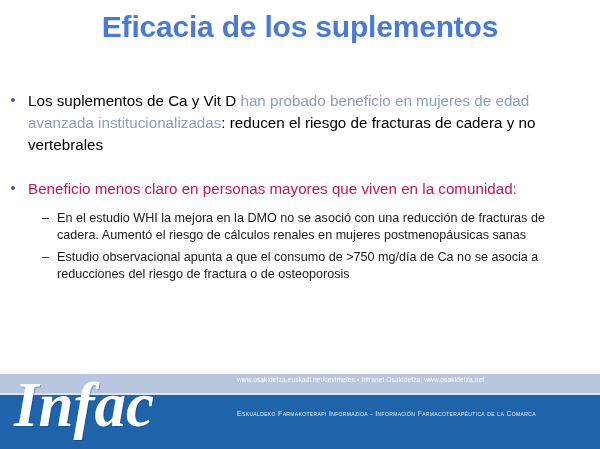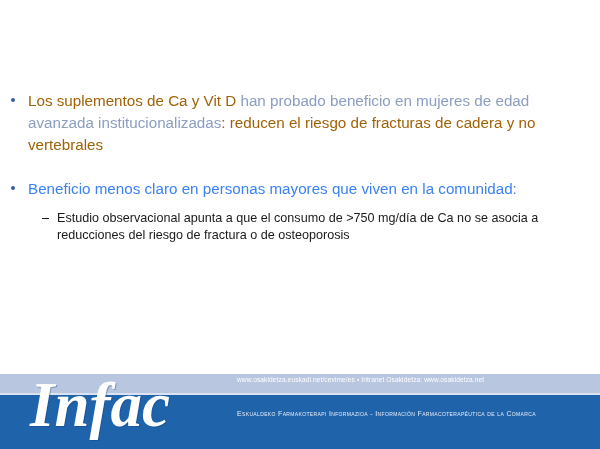--- a/index.html
+++ b/index.html
@@ -55,23 +55,23 @@
   .bullet-l1 > .dot {
     position: absolute;
     left: 11px;
     top: 8px;
     width: 4px;
     height: 4px;
     border-radius: 50%;
     background: #3b5ba5;
   }
   .bullet-l1.muted {
-    color: #3b82f6;
-  }
-  .txt-dark { color: #a16207; }
+    color: #be185d;
+  }
+  .txt-dark { color: #000000; }
   .txt-muted { color: #8c9dc0; }
 
   .sub-list {
     margin-top: 10px;
   }
   .bullet-l2 {
     position: relative;
     padding-left: 57px;
     padding-right: 30px;
     margin-bottom: 5px;
@@ -138,58 +138,59 @@
     width: 350px;
     font-size: 7px;
     color: #e8eef8;
     font-variant: small-caps;
     letter-spacing: 0.35px;
     white-space: nowrap;
     z-index: 5;
   }
   .logo {
     position: absolute;
-    left: 30px;
+    left: 14px;
     top: -4px;
     font-family: "Liberation Serif", serif;
     font-style: italic;
     font-weight: bold;
     font-size: 63px;
     line-height: 79px;
     color: #ffffff;
     text-shadow: 1px 1px 0 rgba(20,60,120,0.35);
     z-index: 6;
   }
 </style>
 </head>
 <body>
 
 <div id="slide">
 
   <div class="title-block">
+    <div class="title-line">Eficacia de los suplementos</div>
   </div>
 
   <div class="body-block">
 
     <div class="bullet-l1">
       <span class="dot"></span><span class="txt-dark">Los suplementos de Ca y Vit D </span><span class="txt-muted">han probado beneficio en mujeres de edad avanzada institucionalizadas</span><span class="txt-dark">: reducen el riesgo de fracturas de cadera y no vertebrales</span>
     </div>
 
     <div class="bullet-l1 muted" style="margin-top:22px;">
       <span class="dot"></span><span>Beneficio menos claro en personas mayores que viven en la comunidad:</span>
     </div>
 
     <div class="sub-list">
 
       <div class="bullet-l2">
         <span class="dash">–</span>
       </div>
 
       <div class="bullet-l2">
-        <span class="dash">–</span>
+        <span class="dash">–</span><span>En el estudio WHI la mejora en la DMO no se asoció con una reducción de fracturas de cadera. Aumentó el riesgo de cálculos renales en mujeres postmenopáusicas sanas</span>
       </div>
 
       <div class="bullet-l2">
         <span class="dash">–</span><span>Estudio observacional apunta a que el consumo de &gt;750 mg/día de Ca no se asocia a reducciones del riesgo de fractura o de osteoporosis</span>
       </div>
 
     </div>
   </div>
 
   <div class="footer">

